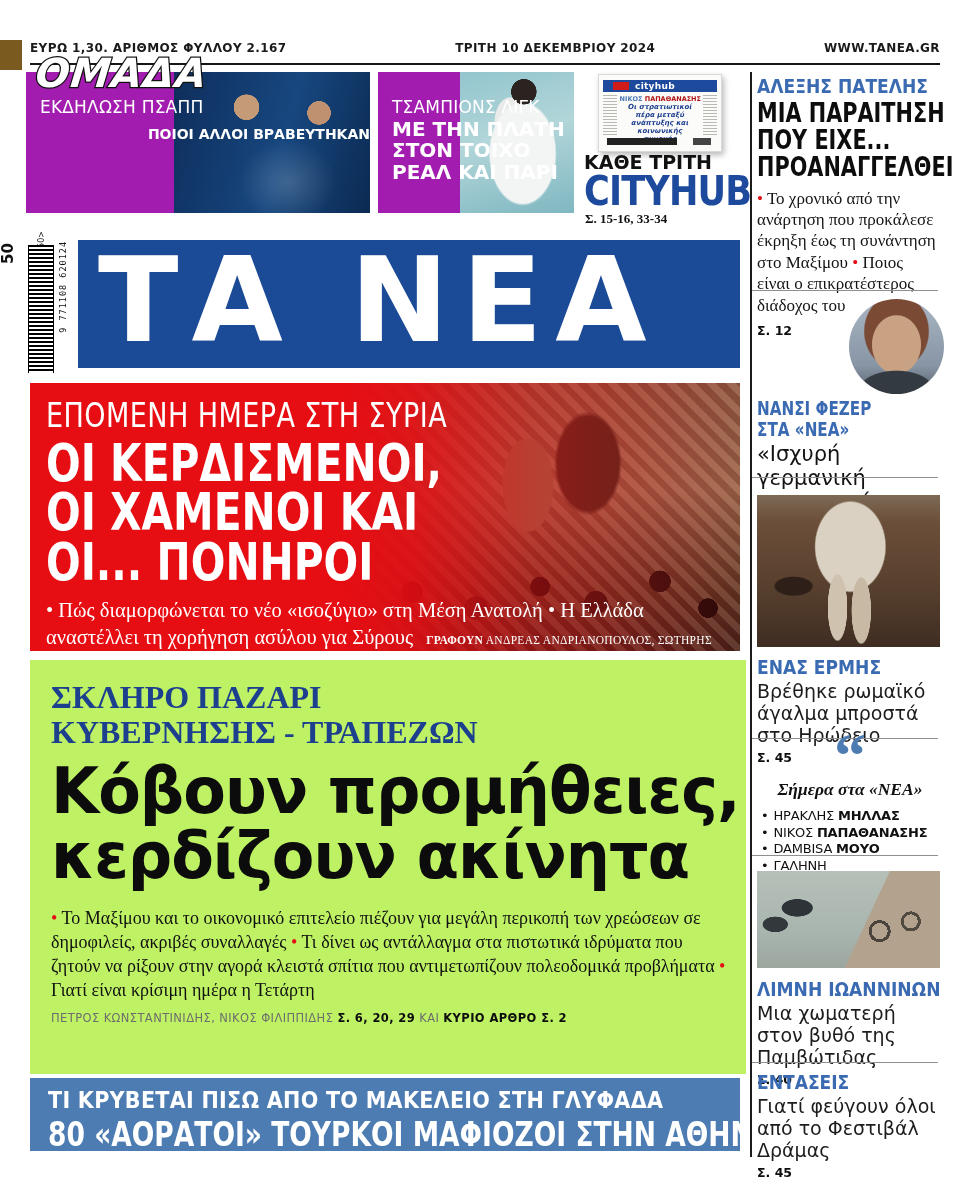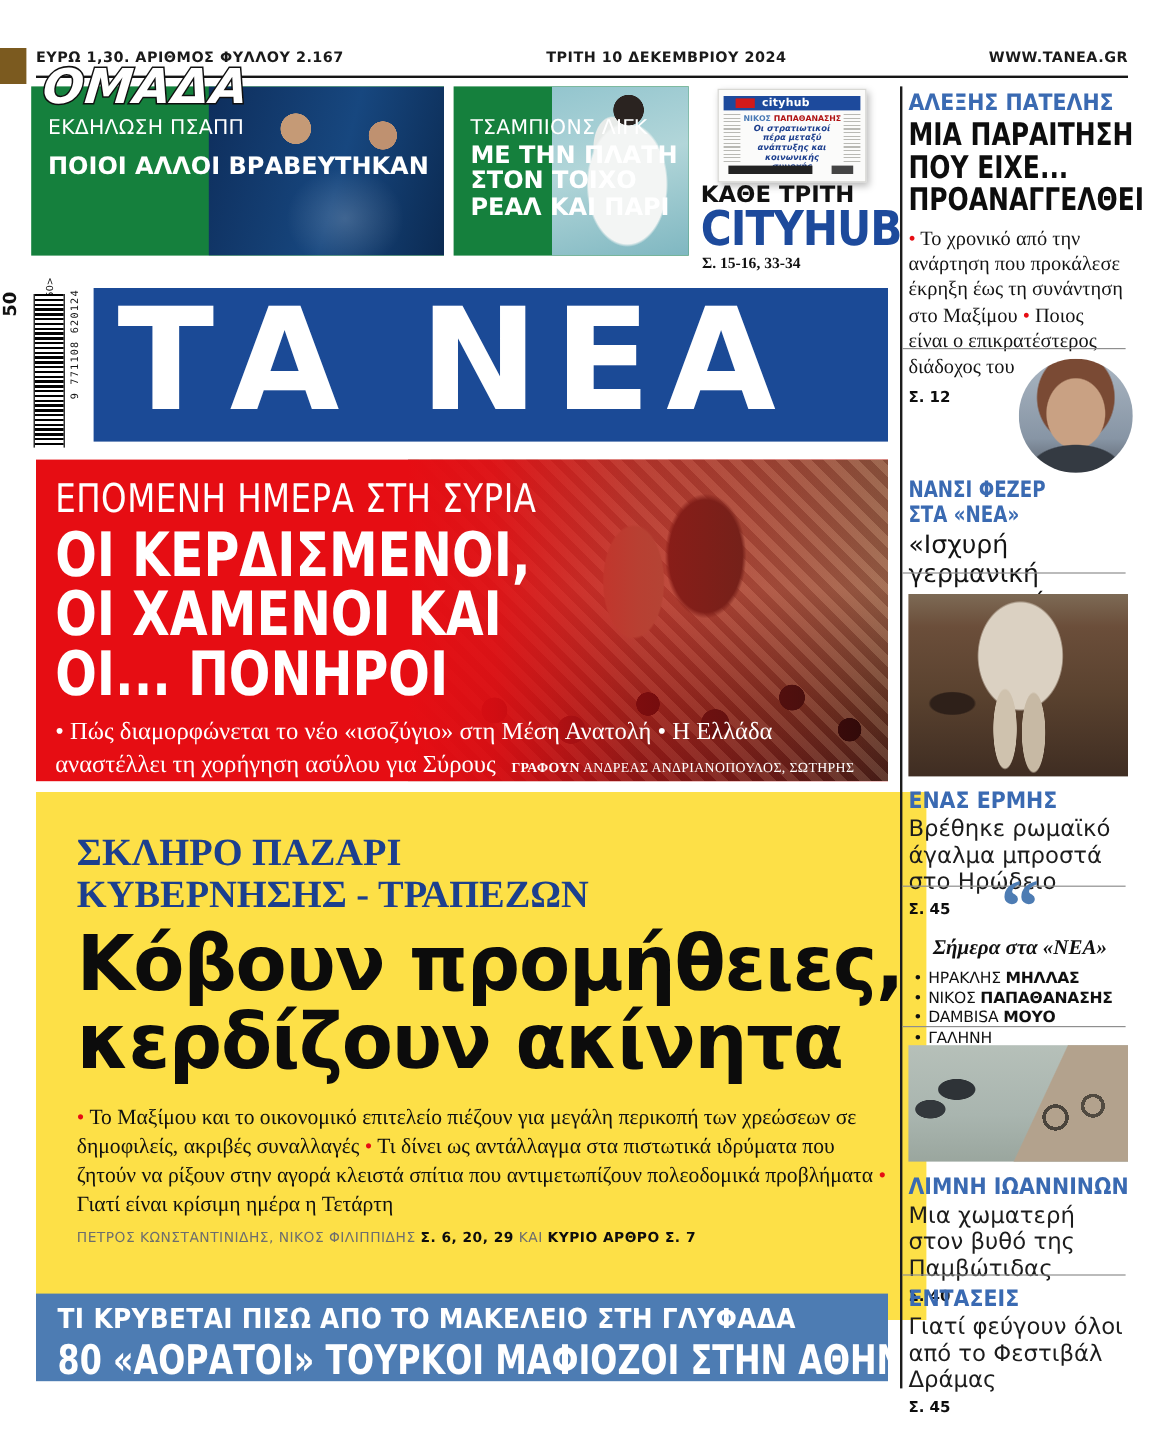--- a/index.html
+++ b/index.html
@@ -9,40 +9,40 @@
   .serif{font-family:"Liberation Serif","DejaVu Serif",serif;}
   .sqz{display:inline-block;transform:scaleX(.85);transform-origin:0 50%;white-space:nowrap;}
 
   
   .corner-tag{left:0;top:40px;width:22px;height:30px;background:#7b5a1f;}
   .topbar{left:30px;top:41px;width:910px;height:19px;display:flex;justify-content:space-between;
           align-items:flex-start;font-size:12px;font-weight:700;letter-spacing:.4px;color:#1a1a1a;
           border-bottom:2px solid #161616;padding-bottom:3px;}
 
   
-  .promo{background:#15803d;color:#fff;overflow:hidden;}
+  .promo{background:#a21caf;color:#fff;overflow:hidden;}
   .promo1{left:26px;top:72px;width:344px;height:141px;}
   .promo2{left:378px;top:72px;width:196px;height:141px;}
   .promo .ph{position:absolute;top:0;bottom:0;}
   .ph-psapp{left:148px;width:196px;
     background:
       radial-gradient(circle 13px at 37% 25%, #c59a76 97%, transparent),
       radial-gradient(circle 12px at 74% 29%, #bf9170 97%, transparent),
       radial-gradient(ellipse 70px 60px at 58% 78%, rgba(255,255,255,.18), transparent 70%),
       linear-gradient(105deg,#0e2e5c 0%,#17477f 55%,#0b2a52 100%);}
   .ph-mbappe{left:82px;width:114px;
     background:
       radial-gradient(circle 13px at 56% 14%, #2a2320 96%, transparent),
       radial-gradient(ellipse 34px 52px at 55% 58%, #f3f5f4 95%, transparent),
       radial-gradient(ellipse 16px 26px at 44% 36%, #e8ebe9 95%, transparent),
       linear-gradient(165deg,#93c5ce 0%,#b2d6d9 45%,#7fb7c1 100%);}
   .promo-text{position:relative;z-index:2;padding:26px 0 0 14px;}
   .promo-kicker{font-size:17px;font-weight:400;letter-spacing:.2px;line-height:1.1;}
   .promo-title{font-size:20px;font-weight:800;line-height:1.08;margin-top:2px;}
-  .promo-sub{font-size:20px;font-weight:800;margin-top:9px;}
+  .promo-sub{font-size:14px;font-weight:800;margin-top:9px;text-align:right;}
   .omada{left:36px;top:50px;z-index:5;font-size:40px;font-weight:900;font-style:italic;
          color:#fff;-webkit-text-stroke:2.5px #101010;paint-order:stroke fill;
          transform:skewX(-6deg);letter-spacing:1px;}
 
   
   .ct-thumb{left:598px;top:74px;width:122px;height:76px;background:#fbfbfa;border:1px solid #d8d8d4;
             box-shadow:2px 3px 6px rgba(0,0,0,.28);}
   .ct-head{position:absolute;left:4px;right:4px;top:5px;height:12px;background:#1d4a9c;display:flex;align-items:center;}
   .ct-badge{width:16px;height:8px;background:#d11a1a;margin-left:10px;}
   .ct-logo{color:#fff;font-size:9px;font-weight:800;margin-left:6px;letter-spacing:.3px;}
@@ -92,21 +92,21 @@
   .syria-content{position:relative;z-index:2;padding:13px 0 0 16px;}
   .syria-kicker{font-size:33px;font-weight:500;letter-spacing:.5px;}
   .syria-kicker .sqz{transform:scaleX(.82);}
   .syria-headline{font-size:51px;font-weight:900;line-height:.97;margin-top:4px;}
   .syria-headline .sqz{transform:scaleX(.8);}
   .syria-deck{font-size:20.5px;line-height:1.28;margin-top:10px;width:680px;font-weight:500;}
   .syria-byline{font-size:11.5px;margin-top:3px;letter-spacing:.3px;}
   .syria-byline b{font-weight:900;}
 
   
-  .main{left:30px;top:660px;width:710px;height:408px;background:#fde047;padding:16px;}
+  .main{left:30px;top:660px;width:710px;height:408px;background:#bef264;padding:3px;}
   .main-inner{padding:17px 18px 0 18px;}
   .main-kicker{font-size:32px;font-weight:700;color:#1c3f8e;line-height:1.08;}
   .main-headline{font-size:64px;font-weight:900;color:#0c0c0c;line-height:1.02;letter-spacing:-1px;margin-top:10px;}
   .main-headline .sqz{transform:scaleX(.97);}
   .main-deck{font-size:18px;line-height:1.34;color:#101010;margin-top:16px;width:676px;}
   .main-byline{margin-top:9px;font-size:11.5px;color:#6d6d6d;letter-spacing:.4px;}
   .main-byline b{color:#0d0d0d;font-weight:900;}
   .rbull{color:#e60d13;}
   .wbull{color:#fff;}
 
@@ -261,21 +261,21 @@
         <span>Το Μαξίμου και το οικονομικό επιτελείο πιέζουν για μεγάλη περικοπή των χρεώσεων σε δημοφιλείς, ακριβές συναλλαγές</span>
         <span class="rbull">•</span>
         <span>Τι δίνει ως αντάλλαγμα στα πιστωτικά ιδρύματα που ζητούν να ρίξουν στην αγορά κλειστά σπίτια που αντιμετωπίζουν πολεοδομικά προβλήματα</span>
         <span class="rbull">•</span>
         <span>Γιατί είναι κρίσιμη ημέρα η Τετάρτη</span>
       </div>
       <div class="main-byline">
         <span>ΠΕΤΡΟΣ ΚΩΝΣΤΑΝΤΙΝΙΔΗΣ, ΝΙΚΟΣ ΦΙΛΙΠΠΙΔΗΣ</span>
         <b>Σ. 6, 20, 29</b>
         <span>ΚΑΙ</span>
-        <b>ΚΥΡΙΟ ΑΡΘΡΟ Σ. 7</b>
+        <b>ΚΥΡΙΟ ΑΡΘΡΟ Σ. 2</b>
       </div>
     </div>
   </div>
 
   <div class="abs band">
     <div class="band-kicker"><span class="sqz">ΤΙ ΚΡΥΒΕΤΑΙ ΠΙΣΩ ΑΠΟ ΤΟ ΜΑΚΕΛΕΙΟ ΣΤΗ ΓΛΥΦΑΔΑ</span></div>
     <div class="band-headline">
       <span class="sqz"><span>80 «ΑΟΡΑΤΟΙ» ΤΟΥΡΚΟΙ ΜΑΦΙΟΖΟΙ ΣΤΗΝ ΑΘΗΝΑ</span><span class="band-pages">Σ. 41</span></span>
     </div>
   </div>

